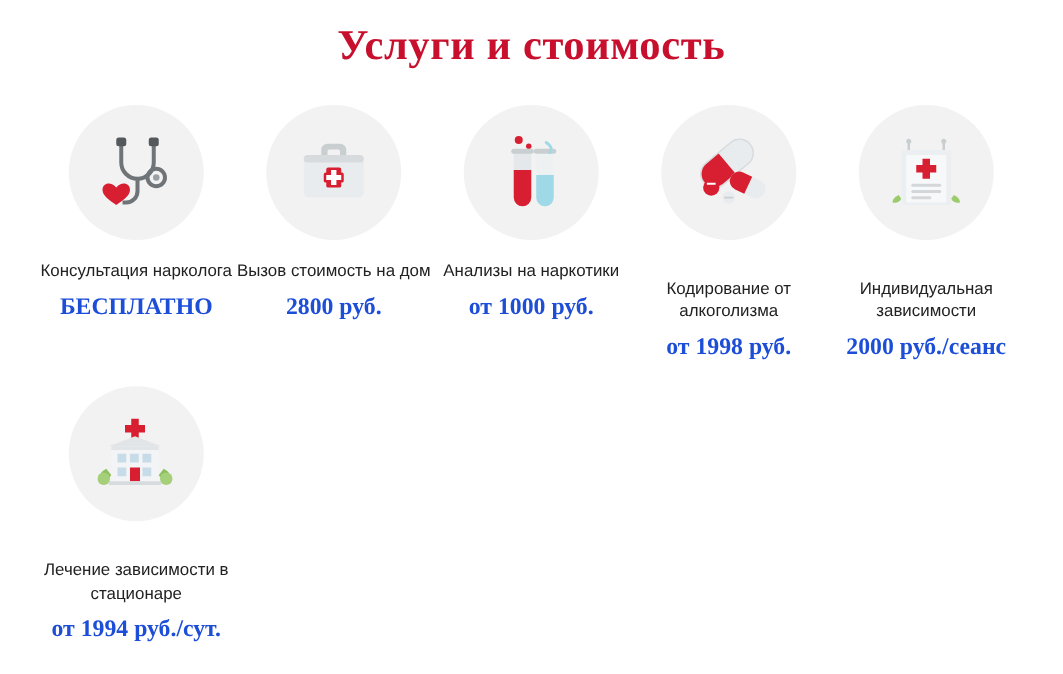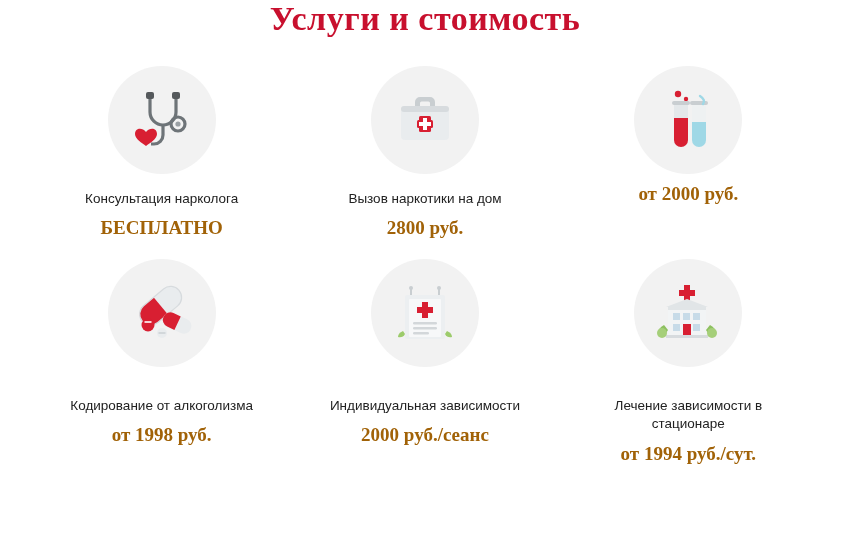--- a/index.html
+++ b/index.html
@@ -19,26 +19,27 @@
     height: 539px;
     box-sizing: border-box;
   }
   .page-title {
     text-align: center;
     font-family: "Liberation Serif", serif;
     font-size: 34px;
     font-weight: bold;
     color: #c8102e;
     letter-spacing: 0.5px;
+    padding-top: 18px;
     margin: 0;
   }
   .grid {
     margin-top: 28px;
     display: grid;
-    grid-template-columns: repeat(3, 1fr);
+    grid-template-columns: repeat(5, 1fr);
     grid-row-gap: 20px;
     padding: 0 30px;
     box-sizing: border-box;
   }
   .service {
     display: flex;
     flex-direction: column;
     align-items: center;
     text-align: center;
   }
@@ -57,21 +58,21 @@
     font-size: 13.5px;
     color: #222222;
     line-height: 1.35;
     max-width: 200px;
   }
   .service-price {
     margin-top: 9px;
     font-family: "Liberation Serif", serif;
     font-size: 19px;
     font-weight: bold;
-    color: #a16207;
+    color: #1d4ed8;
     white-space: nowrap;
     text-align: center;
   }
   .row2 .service-label {
     margin-top: 30px;
   }
   svg { display: block; }
 </style>
 </head>
 <body>
@@ -110,41 +111,42 @@
             <rect x="32" y="34" width="12" height="16" rx="1.5" fill="#d81f32"></rect>
             <rect x="30" y="38" width="16" height="8" rx="1.5" fill="#d81f32"></rect>
             <rect x="34" y="40" width="8" height="4" fill="#e9ecee"></rect>
             <rect x="36" y="36" width="4" height="12" fill="#e9ecee"></rect>
             <rect x="32" y="34" width="12" height="16" rx="1.5" fill="none" stroke="#d81f32" stroke-width="0"></rect>
             <path d="M36 36 h4 v4 h4 v4 h-4 v4 h-4 v-4 h-4 v-4 h4 z" fill="#ffffff"></path>
             <rect x="30" y="38" width="16" height="8" rx="1.5" fill="none"></rect>
           </svg>
         </span>
       </div>
-      <div class="service-label">Вызов наркотики на дом</div>
+      <div class="service-label">Вызов стоимость на дом</div>
       <div class="service-price">2800 руб.</div>
     </div>
 
     <div class="service">
       <div class="icon-circle">
         <span>
           <svg width="76" height="76" viewBox="0 0 76 76">
             <circle cx="28" cy="12" r="3.2" fill="#d81f32"></circle>
             <circle cx="36" cy="17" r="2.2" fill="#d81f32"></circle>
             <path d="M24 22 h14 v36 a7 7 0 0 1-14 0 z" fill="#e4e8ea"></path>
             <path d="M24 36 h14 v22 a7 7 0 0 1-14 0 z" fill="#d81f32"></path>
             <rect x="22" y="19" width="18" height="4" rx="2" fill="#c9ced1"></rect>
             <path d="M42 22 h14 v36 a7 7 0 0 1-14 0 z" fill="#eef1f2"></path>
             <path d="M42 40 h14 v18 a7 7 0 0 1-14 0 z" fill="#9fd8e6"></path>
             <rect x="40" y="19" width="18" height="4" rx="2" fill="#c9ced1"></rect>
             <path d="M50 14 q6 4 3 8" fill="none" stroke="#9fd8e6" stroke-width="2.4" stroke-linecap="round"></path>
           </svg>
         </span>
       </div>
-      <div class="service-price">от 2000 руб.</div>
+      <div class="service-label">Анализы на наркотики</div>
+      <div class="service-price">от 1000 руб.</div>
     </div>
 
     <div class="service row2">
       <div class="icon-circle">
         <span>
           <svg width="80" height="80" viewBox="0 0 80 80">
             <g transform="rotate(-40 38 32)">
               <rect x="14" y="22" width="48" height="22" rx="11" fill="#e9ecee"></rect>
               <path d="M25 22 h13 v22 h-13 a11 11 0 0 1 0-22 z" fill="#d81f32"></path>
               <rect x="14" y="22" width="48" height="22" rx="11" fill="none" stroke="#d7dbde" stroke-width="1.2"></rect>

